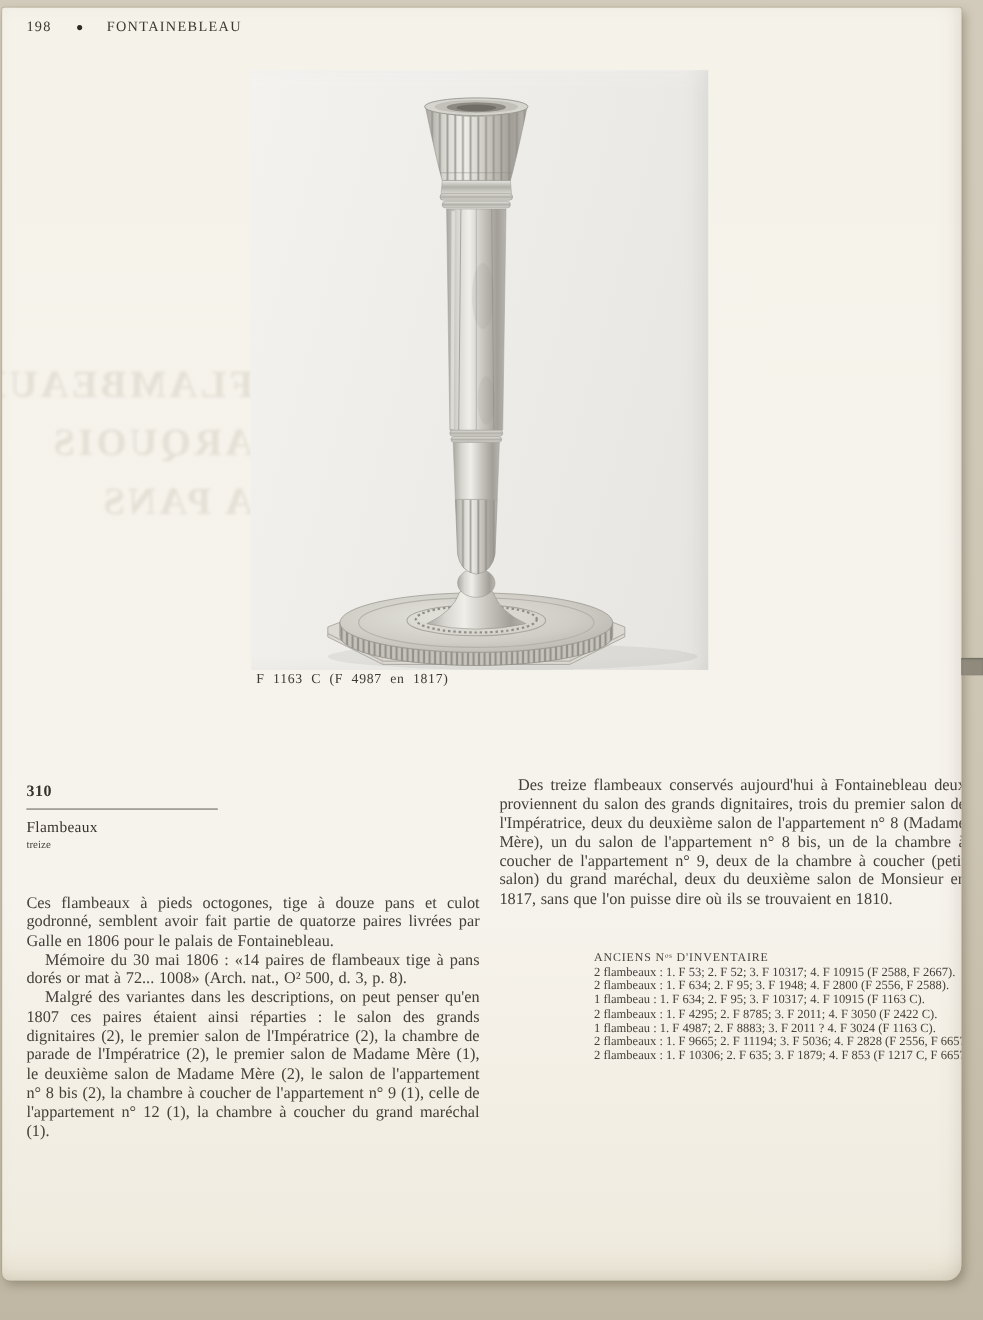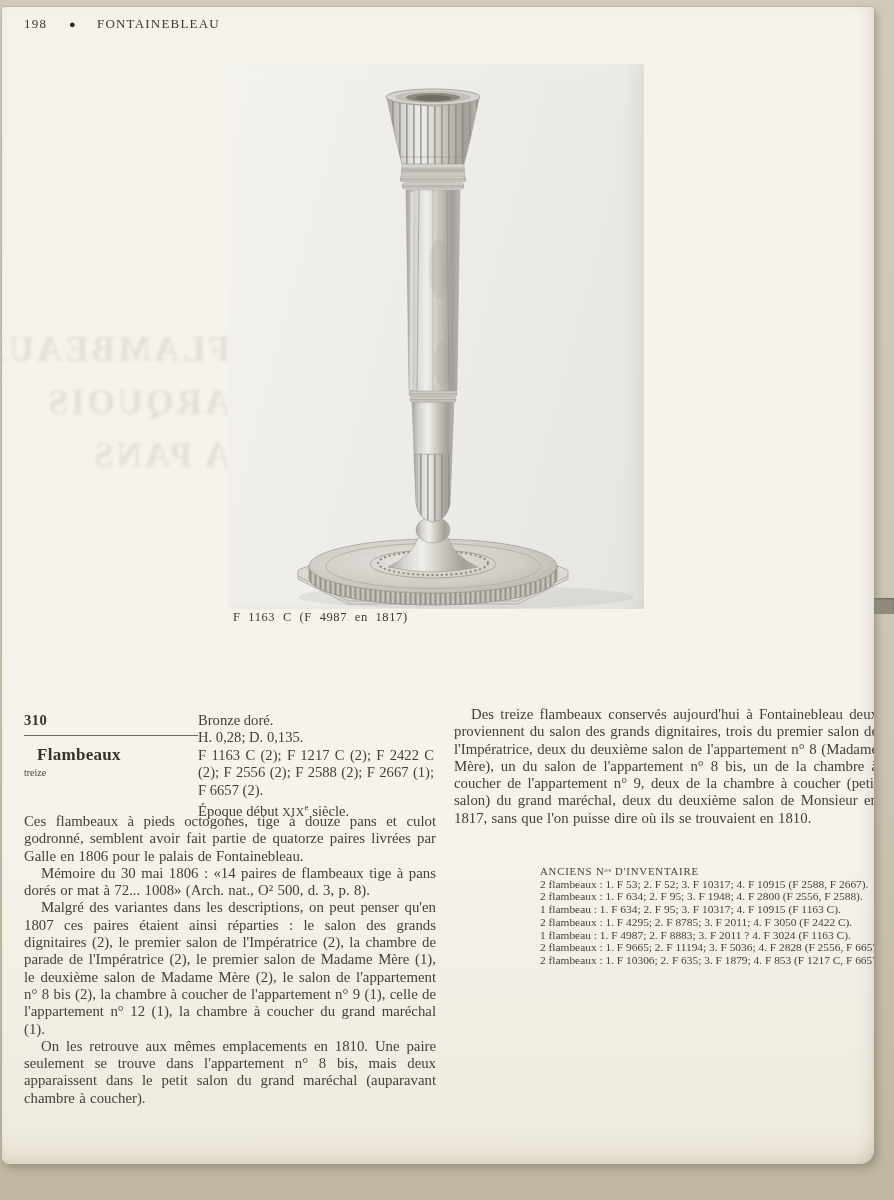--- a/index.html
+++ b/index.html
@@ -39,21 +39,21 @@
   .plate{
     position:absolute;left:226px;top:57px;width:416px;height:545px;
     background:linear-gradient(105deg,#f3f2ef 0%,#ecebe8 55%,#e6e5e1 100%);
     box-shadow:inset -12px 0 24px -14px rgba(95,92,82,.22), inset 0 12px 26px -16px rgba(255,255,255,.7);
   }
   .caption{position:absolute;left:231px;top:603px;font-size:12.5px;letter-spacing:.6px;word-spacing:4px;color:#3d3a32;}
   
   .entry-head{position:absolute;left:22px;top:705px;width:176px;}
   .entry-num{font-weight:700;font-size:14.5px;letter-spacing:.5px;color:#36332b;}
   .entry-rule{height:1px;background:#6d6a60;margin:6px 0 9px 0;width:174px;}
-  .entry-title{font-weight:700;font-size:17px;letter-spacing:.3px;color:#36332b;margin-left:13px;}
+  .entry-title{font-weight:400;font-size:14px;letter-spacing:.3px;color:#36332b;}
   .entry-sub{font-size:10px;margin-top:2px;color:#4a473f;}
   
   .tombstone{position:absolute;left:196px;top:705px;width:236px;font-size:14.6px;line-height:17.4px;}
   .tombstone p{margin:0;text-align:justify;}
   .era{text-transform:uppercase;font-size:.8em;letter-spacing:.5px;}
   .supe{vertical-align:super;font-size:.62em;}
   
   .col{position:absolute;font-size:14.8px;line-height:17.3px;}
   .col p{margin:0;text-align:justify;word-spacing:.6px;}
   .col p.ind{text-indent:17px;}
@@ -164,32 +164,25 @@
 
     <div class="caption">F 1163 C (F 4987 en 1817)</div>
 
     <div class="entry-head">
       <div class="entry-num">310</div>
       <div class="entry-rule"></div>
       <div class="entry-title">Flambeaux</div>
       <div class="entry-sub">treize</div>
     </div>
 
-    <div class="tombstone">
-      <p>Bronze doré.</p>
-      <p>H. 0,28; D. 0,135.</p>
-      <p>F 1163 C (2); F 1217 C (2); F 2422 C (2); F 2556 (2); F 2588 (2); F 2667 (1); F 6657 (2).</p>
-      <p><span>Époque début </span><span class="era">xix</span><span class="supe">e</span><span> siècle.</span></p>
-    </div>
 
     <div class="col left-body">
       <p>Ces flambeaux à pieds octogones, tige à douze pans et culot godronné, semblent avoir fait partie de quatorze paires livrées par Galle en 1806 pour le palais de Fontainebleau.</p>
       <p class="ind">Mémoire du 30 mai 1806 : «14 paires de flambeaux tige à pans dorés or mat à 72... 1008» (Arch. nat., O² 500, d. 3, p. 8).</p>
       <p class="ind">Malgré des variantes dans les descriptions, on peut penser qu'en 1807 ces paires étaient ainsi réparties : le salon des grands dignitaires (2), le premier salon de l'Impératrice (2), la chambre de parade de l'Impératrice (2), le premier salon de Madame Mère (1), le deuxième salon de Madame Mère (2), le salon de l'appartement n° 8 bis (2), la chambre à coucher de l'appartement n° 9 (1), celle de l'appartement n° 12 (1), la chambre à coucher du grand maréchal (1).</p>
-      <p class="ind">On les retrouve aux mêmes emplacements en 1810. Une paire seulement se trouve dans l'appartement n° 8 bis, mais deux apparaissent dans le petit salon du grand maréchal (auparavant chambre à coucher).</p>
     </div>
 
     <div class="col right-body">
       <p class="ind">Des treize flambeaux conservés aujourd'hui à Fontainebleau deux proviennent du salon des grands dignitaires, trois du premier salon de l'Impératrice, deux du deuxième salon de l'appartement n° 8 (Madame Mère), un du salon de l'appartement n° 8 bis, un de la chambre à coucher de l'appartement n° 9, deux de la chambre à coucher (petit salon) du grand maréchal, deux du deuxième salon de Monsieur en 1817, sans que l'on puisse dire où ils se trouvaient en 1810.</p>
     </div>
 
     <div class="inventory">
       <p class="inv-head">ANCIENS Nᵒˢ D'INVENTAIRE</p>
       <p>2 flambeaux : 1. F 53; 2. F 52; 3. F 10317; 4. F 10915 (F 2588, F 2667).</p>
       <p>2 flambeaux : 1. F 634; 2. F 95; 3. F 1948; 4. F 2800 (F 2556, F 2588).</p>

